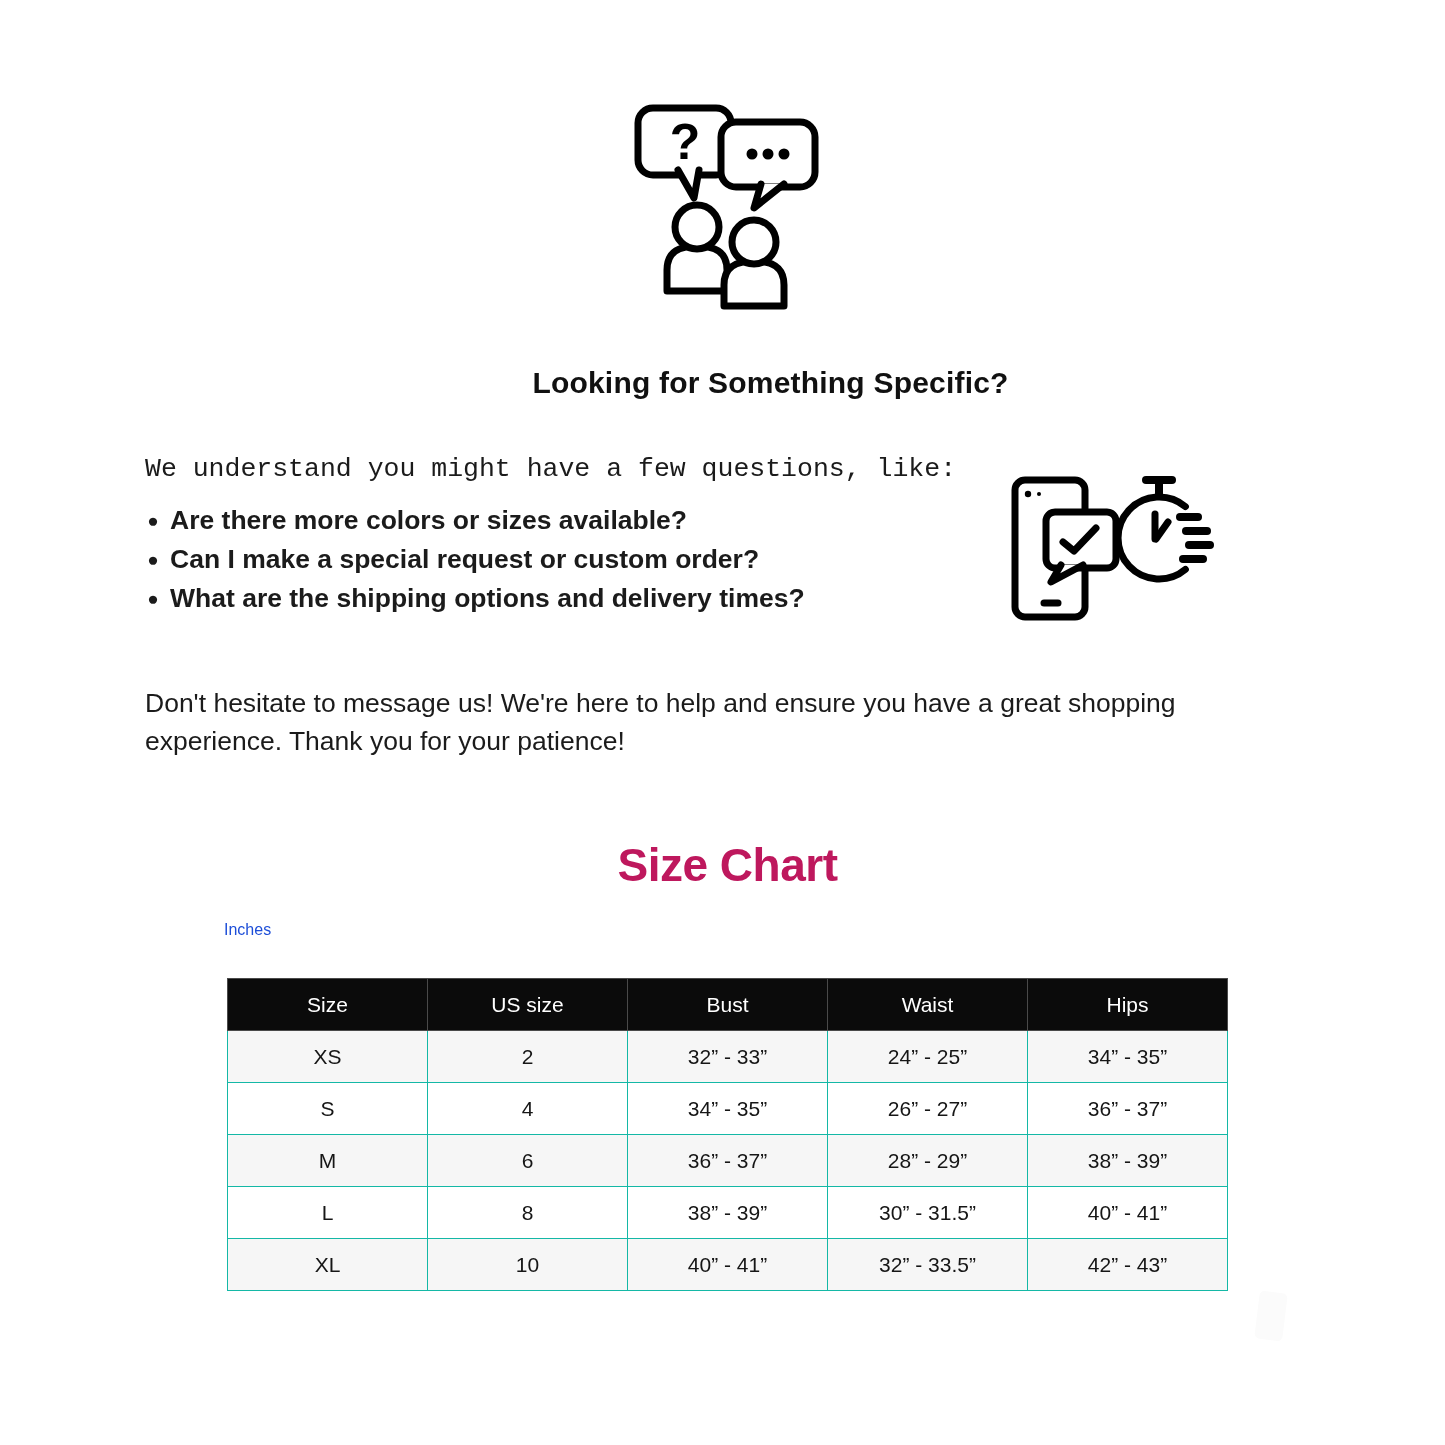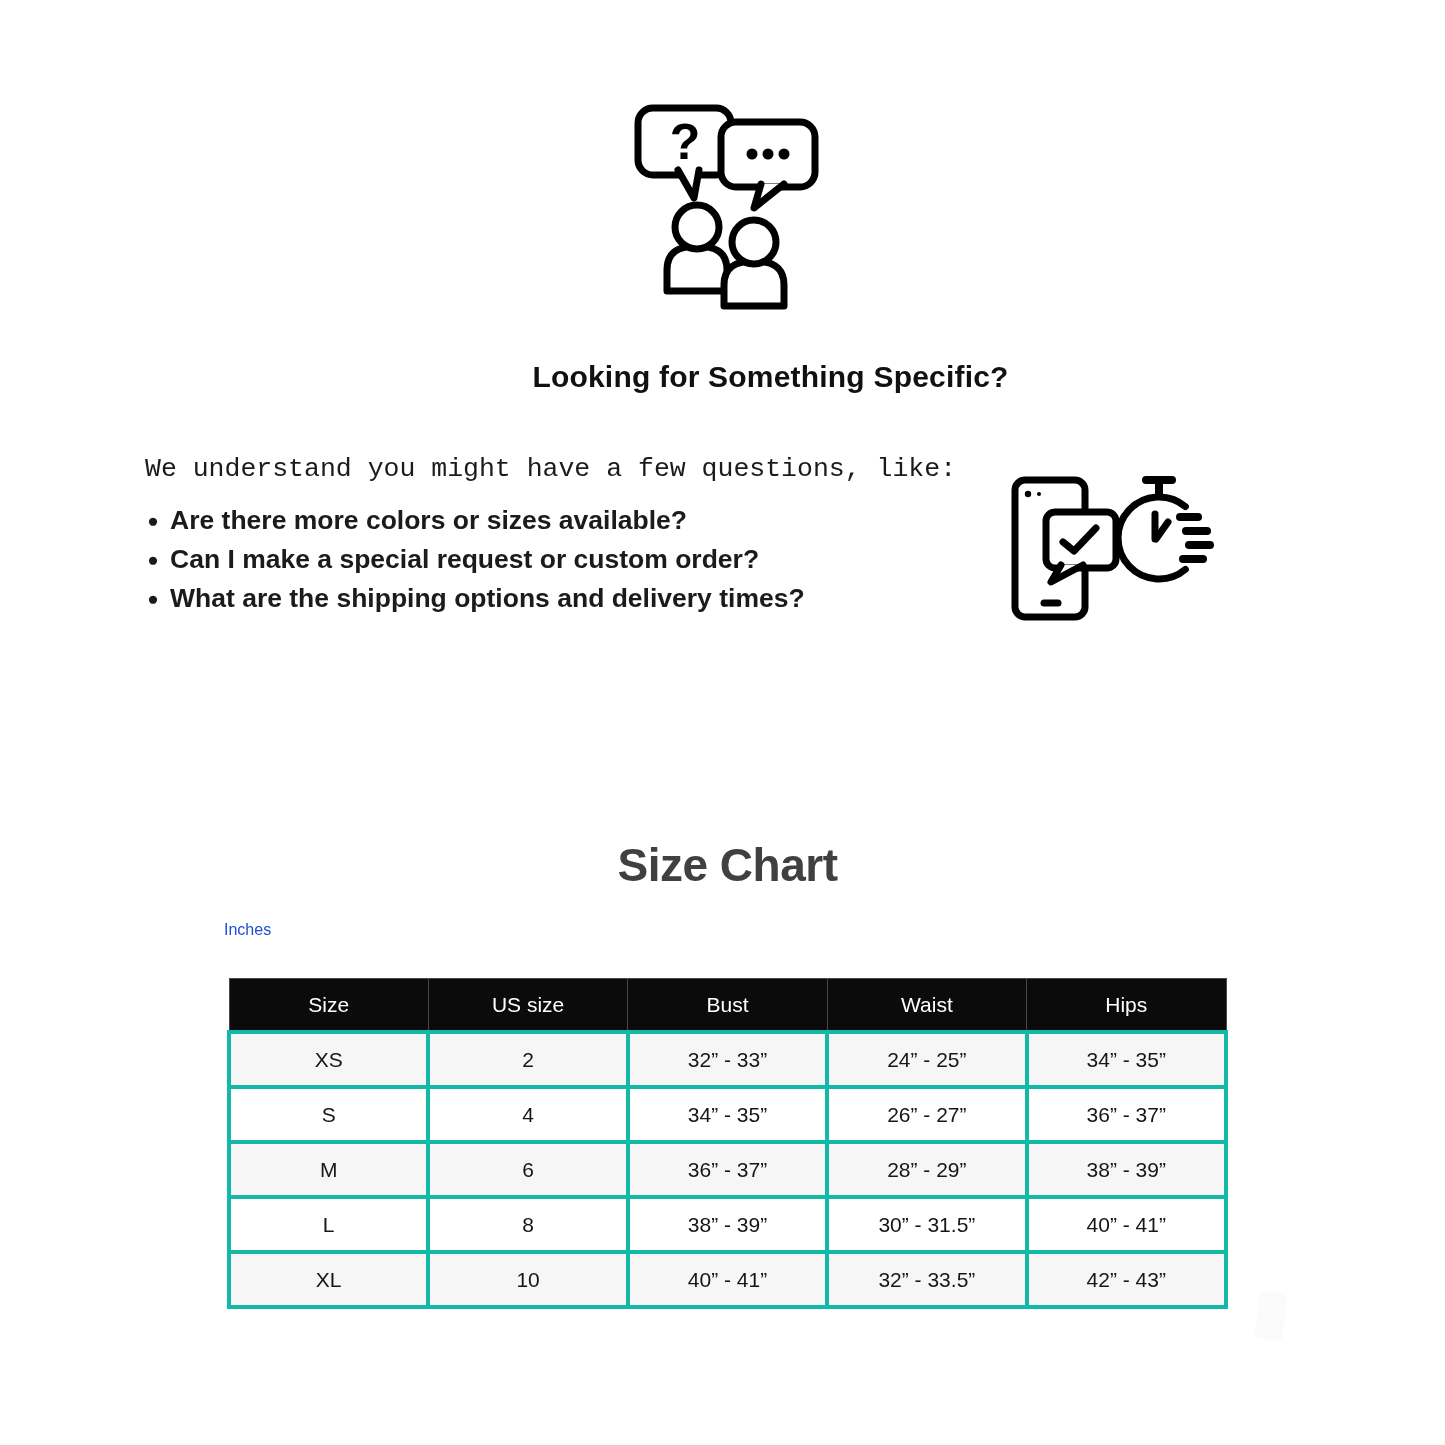--- a/index.html
+++ b/index.html
@@ -12,28 +12,28 @@
     overflow:hidden;
   }
   .abs { position:absolute; }
 
   
   .hero-icon { left:628px; top:100px; width:202px; height:216px; }
 
   
   .page-title {
     left:96px; right:0; top:356px;
-    margin:4px; text-align:center;
+    margin:10px; text-align:center;
     font-size:30px; font-weight:bold; color:#111;
     letter-spacing:.2px;
   }
   .size-chart-title {
     left:10px; right:0; top:838px;
     margin:0; text-align:center;
-    font-size:46px; font-weight:bold; color:#404040;
+    font-size:46px; font-weight:bold; color:#be185d;
     letter-spacing:-0.5px;
   }
 
   
   .intro { left:145px; top:425px; font-size:26.5px; line-height:34px;font-family:Liberation Mono, monospace; }
   .questions { left:145px; top:501px; font-size:26.5px; line-height:39px; }
   .q-item { white-space:nowrap;font-weight:bold; }
   .q-marker { display:inline-block; margin-right:9px; transform:scale(.72); transform-origin:center; }
   .closing { left:145px; top:657px; width:1150px; font-size:26.5px; line-height:38px; }
 
@@ -47,21 +47,21 @@
     border-collapse:collapse; table-layout:fixed;
     font-size:21px; color:#161616;padding-left:16px;
   }
   table.size-chart th {
     background:#0b0b0b; color:#ffffff;
     font-weight:normal; height:49px;
     border:1px solid #4a4a4a; text-align:center;
   }
   table.size-chart td {
     height:49px; text-align:center; vertical-align:middle;
-    border:4px solid #14b8a6; background:#ffffff;
+    border:1px solid #14b8a6; background:#ffffff;
   }
   table.size-chart tbody tr:nth-child(odd) td { background:#f6f6f6; }
 
   .watermark {
     left:1257px; top:1292px; width:28px; height:48px;
     background:#fbfbfb; border-radius:5px; transform:rotate(7deg);
   }
 
   .ico-stroke { fill:none; stroke:#000; stroke-width:7; stroke-linecap:round; stroke-linejoin:round; }
   .ico-fill-stroke { fill:#fff; stroke:#000; stroke-width:7; stroke-linecap:round; stroke-linejoin:round; }
@@ -121,20 +121,21 @@
         <path d="M 181 75 H 202"></path>
         <path d="M 175 89 H 195"></path>
       </g>
     </g>
 
     <rect class="ico-fill-stroke" x="38" y="42" width="70" height="56" rx="9"></rect>
     <path class="ico-fill-stroke" d="M 53 95 L 43 112 L 75 95"></path>
     <path class="ico-stroke" d="M 55 72 L 66 81 L 88 58"></path>
   </svg>
 
+  <p class="abs closing">Don't hesitate to message us! We're here to help and ensure you have a great shopping experience. Thank you for your patience!</p>
 
   <h2 class="abs size-chart-title">Size Chart</h2>
 
   <div class="abs unit-label">Inches</div>
 
   <table class="size-chart">
     <thead>
       <tr>
         <th>Size</th>
         <th>US size</th>

